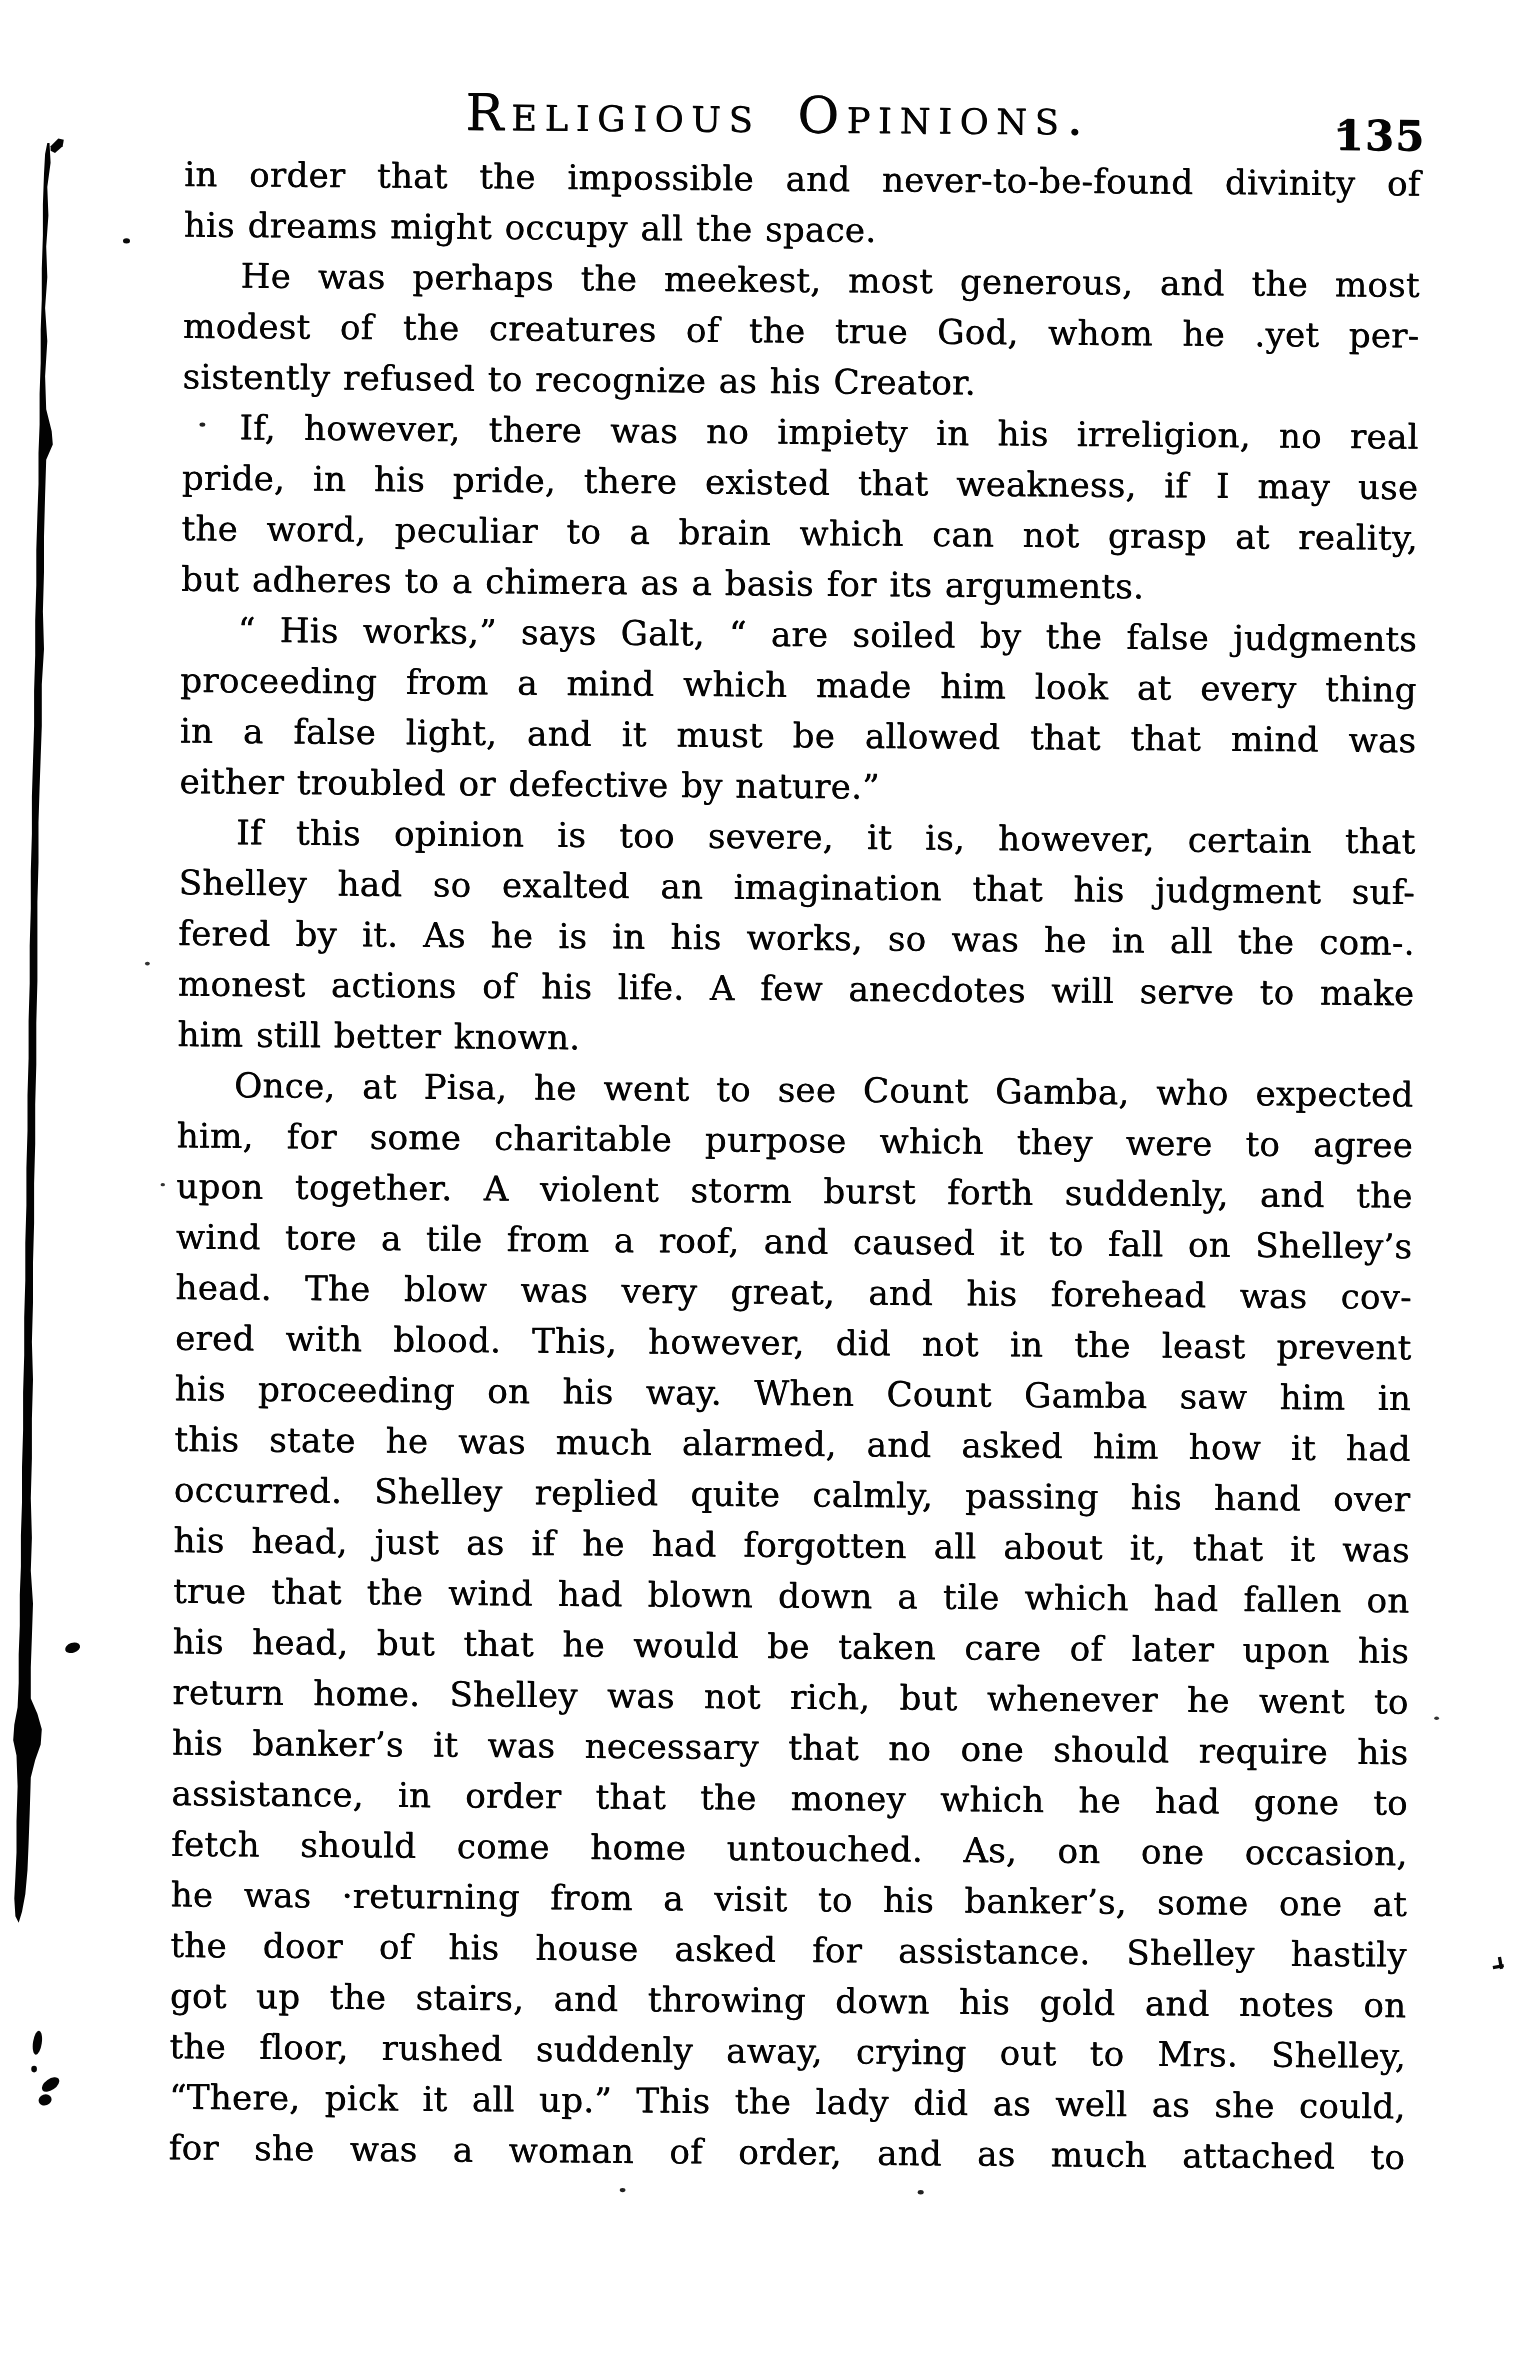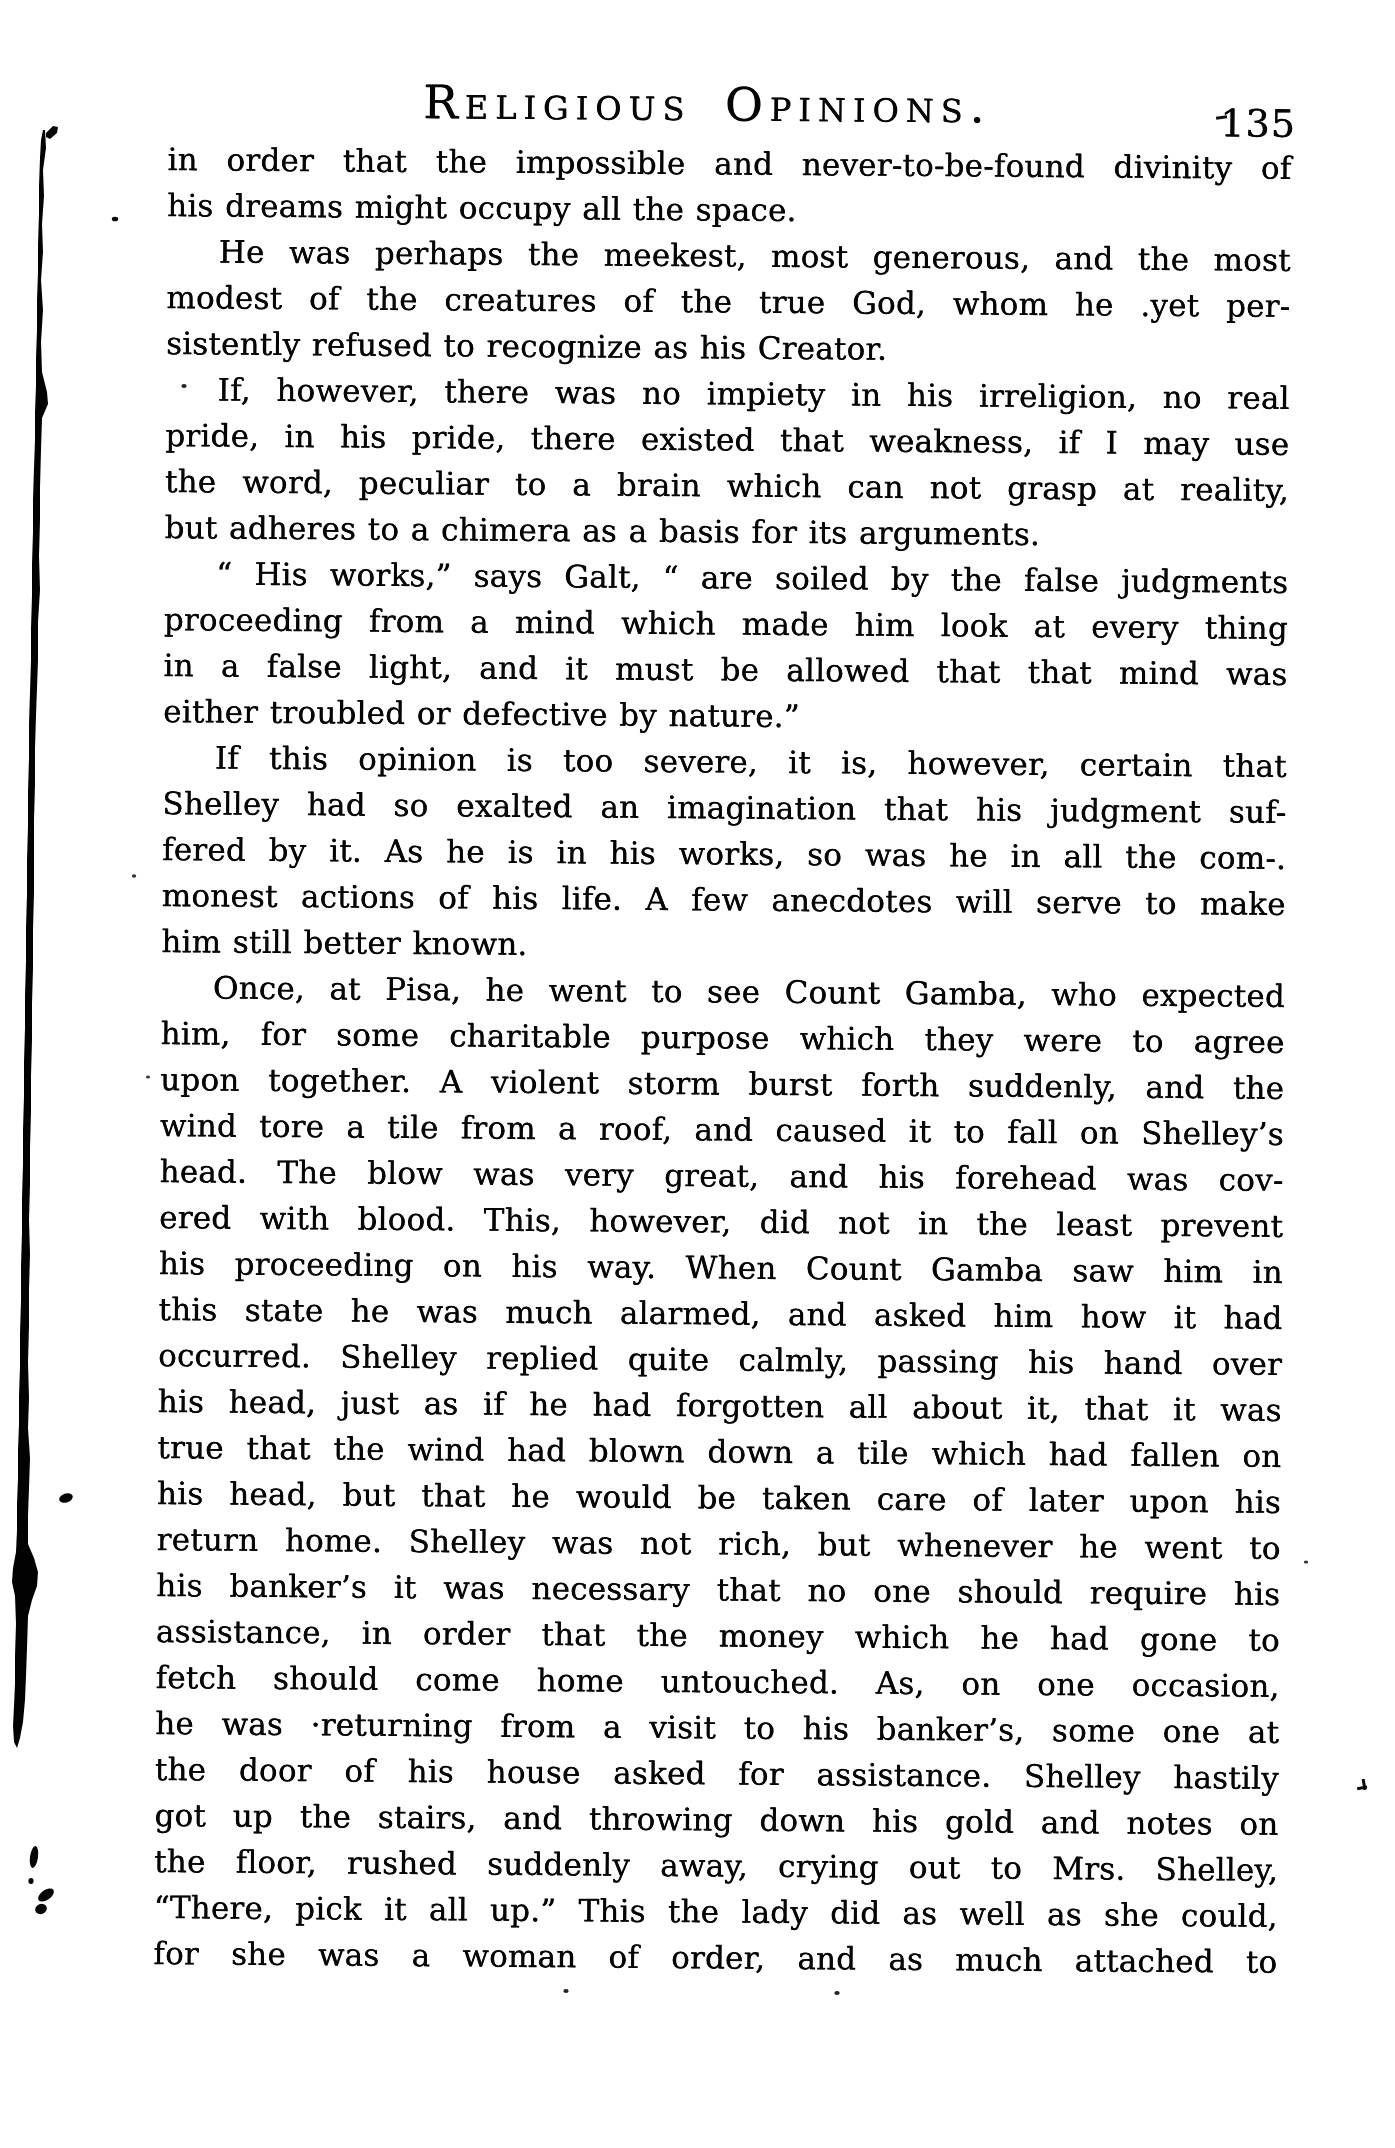--- a/index.html
+++ b/index.html
@@ -47,20 +47,21 @@
     text-shadow: 0.45px 0.3px 0 #000;
   }
   .page-number {
     position: absolute;
     right: -4px;
     top: 12px;
     font-size: 38px;
     line-height: 38px;
     letter-spacing: 1px;
     text-shadow: 0.45px 0.3px 0 #000;
+    font-weight: bold;
   }
   .body-text {
     margin-top: 12px;
     font-size: 31px;
     line-height: 46px;
     word-spacing: 1.5px;
     letter-spacing: 0.2px;
   }
   .line {
     text-align: justify;

